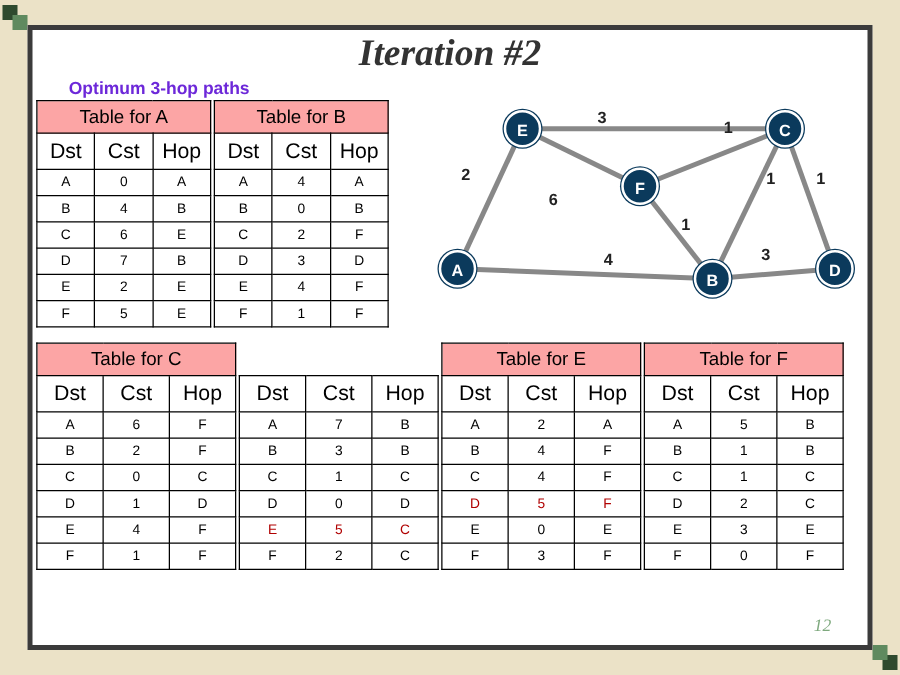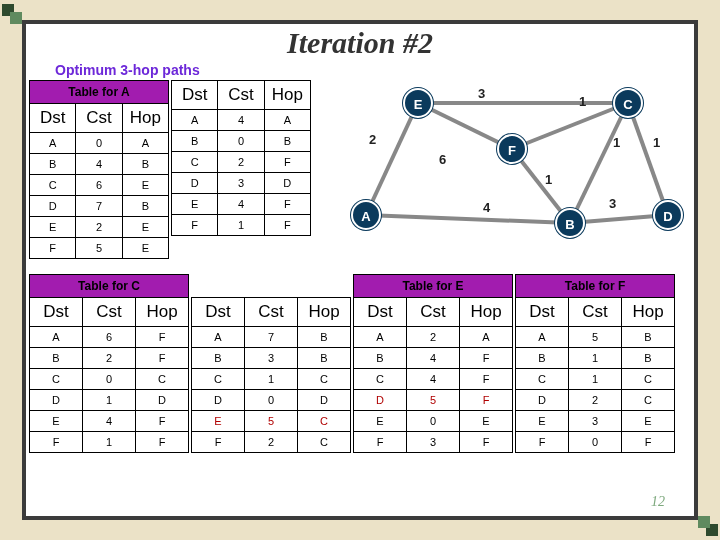--- a/index.html
+++ b/index.html
@@ -14,21 +14,21 @@
   .corner-br .b2{bottom:12px;right:10px}
   .frame{position:absolute;top:20px;left:22px;right:22px;bottom:20px;border:4px solid #3b3b3b;background:#fff;padding:0 3px 3px 3px}
   h1{font:italic bold 30px Georgia,serif;color:#333;text-align:center;margin:2px 0}
   .sub{font:bold 14px Arial;color:#6d28d9;margin:0 0 0 26px}
   .row1{display:flex;align-items:flex-start;gap:2px;margin-top:2px}
   .row2{display:flex;align-items:flex-end;gap:2px;margin-top:-1px}
   table{border-collapse:collapse;table-layout:fixed}
   table.ab{width:140px}
   table.cdef{width:160px}
   td,th{border:1px solid #000;text-align:center;font-size:11px;padding:4px 0;font-weight:normal;background:#fff;color:#000}
-  .cap{background:#a21caf;font-weight:bold;font-size:12px}
+  .cap{background:#fca5a5;font-weight:normal;font-size:15px}
   .hdr{font-weight:normal;font-size:17px}
   tr.hl td{color:#b00000}
   .graph{position:relative;flex:1;height:195px}
   .nd{position:absolute;width:30px;height:30px;border-radius:50%;background:#0b3a5c;color:#fff;border:2px solid #fff;box-shadow:0 0 0 1px #0b3a5c;text-align:center;line-height:30px;font-size:13px;font-weight:bold;z-index:3}
   .ew{position:absolute;font-size:13px;font-weight:bold;color:#222;z-index:2}
   svg{position:absolute;inset:0;z-index:1}
   .pg{position:absolute;bottom:6px;right:29px;font:italic 14px Georgia;color:#7ea97e}
 </style>
 </head>
 <body>
@@ -84,20 +84,23 @@
           </tr>
           <tr>
             <td>F</td>
             <td>5</td>
             <td>E</td>
           </tr>
         </tbody>
       </table>
     <table class="ab">
         <tbody>
+          <tr>
+            <td class="cap" colspan="3">Table for B</td>
+          </tr>
           <tr>
             <td class="hdr">Dst</td>
             <td class="hdr">Cst</td>
             <td class="hdr">Hop</td>
           </tr>
           <tr>
             <td>A</td>
             <td>4</td>
             <td>A</td>
           </tr>

